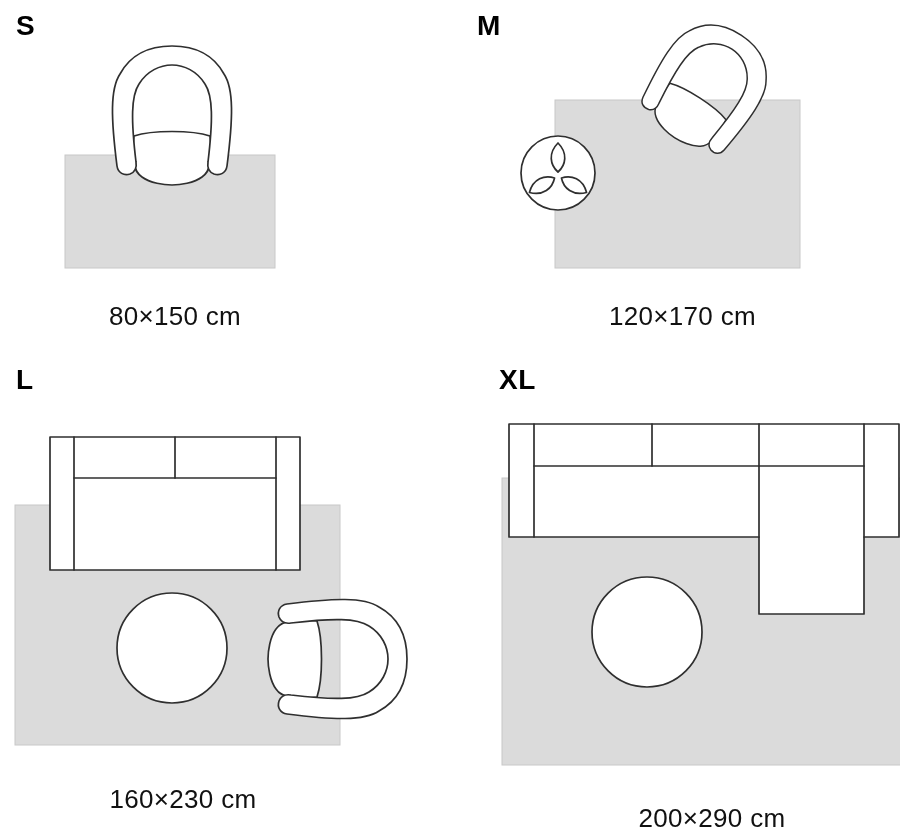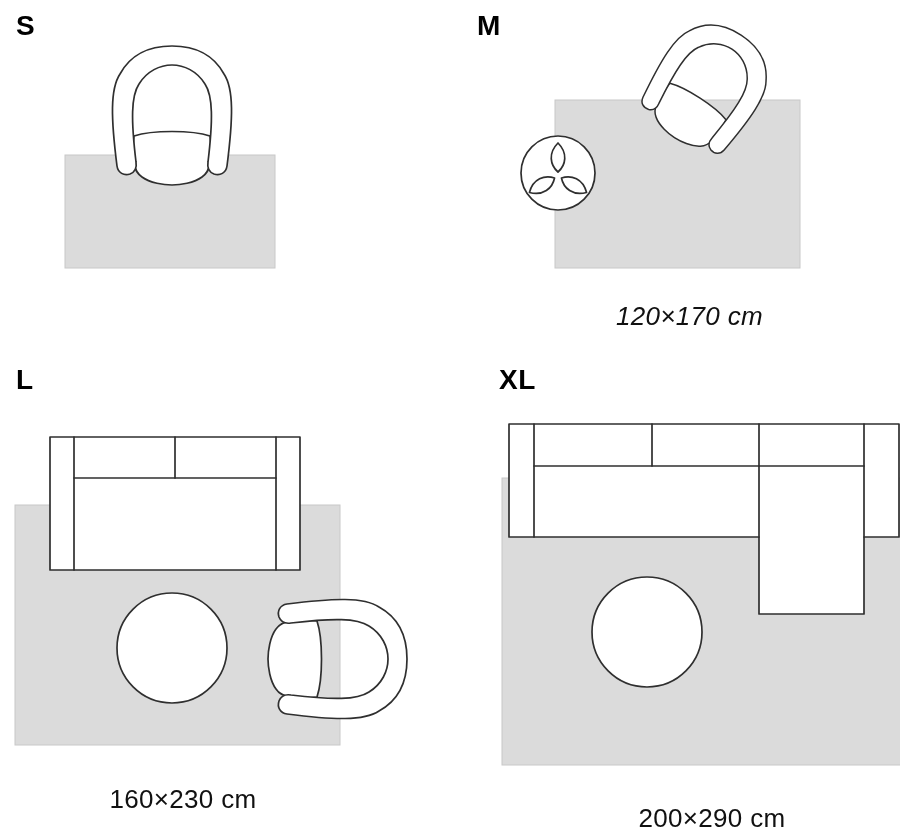--- a/index.html
+++ b/index.html
@@ -13,21 +13,21 @@
   #panel-l  { left:0;     top:348px; width:450px; height:492px; }
   #panel-xl { left:472px; top:348px; width:450px; height:492px; }
   .size-letter { position:absolute; font-size:28px; font-weight:700; color:#000; letter-spacing:.5px; }
   #panel-s .size-letter, #panel-l .size-letter  { left:16px; }
   #panel-m .size-letter, #panel-xl .size-letter { left:27px; }
   #panel-s .size-letter, #panel-m .size-letter  { top:10px; }
   #panel-l .size-letter, #panel-xl .size-letter { top:16px; }
   .diagram { position:absolute; left:0; top:0; display:block; }
   .dim-label { position:absolute; font-size:26px; color:#111; text-align:center; width:270px; letter-spacing:.3px; }
   #panel-s  .dim-label { left:40px;  top:301px; }
-  #panel-m  .dim-label { left:107px; top:301px; width:265px;font-style:italic; }
+  #panel-m  .dim-label { left:100px; top:301px; width:265px; }
   #panel-l  .dim-label { left:48px;  top:436px; }
   #panel-xl .dim-label { left:105px; top:455px; }
   .furn { fill:#fff; stroke:#2f2f2f; stroke-width:1.7px; stroke-linejoin:round; }
   .furn-line { stroke:#2f2f2f; stroke-width:1.7px; fill:none; stroke-linecap:round; }
   .rug { stroke:#c8c8c8; stroke-width:1px; }
 </style>
 </head>
 <body>
 
 <div class="page">
@@ -40,20 +40,21 @@
       </g>
     </defs>
   </svg>
 
   <section class="panel" id="panel-s">
     <div class="size-letter">S</div>
     <svg class="diagram" width="450" height="290">
       <rect class="rug" x="65" y="155" width="210" height="113" fill="#dbdbdb"></rect>
       <use href="#armchair" transform="translate(107,44)"></use>
     </svg>
+    <div class="dim-label">80×150 cm</div>
   </section>
 
   <section class="panel" id="panel-m">
     <div class="size-letter">M</div>
     <svg class="diagram" width="450" height="290">
       <rect class="rug" x="105" y="100" width="245" height="168" fill="#dbdbdb"></rect>
       <use href="#armchair" transform="translate(258,86) rotate(33) scale(0.88) translate(-65,-71)"></use>
       <g>
         <circle class="furn" cx="108" cy="173" r="37"></circle>
         <g transform="translate(108,176)">

